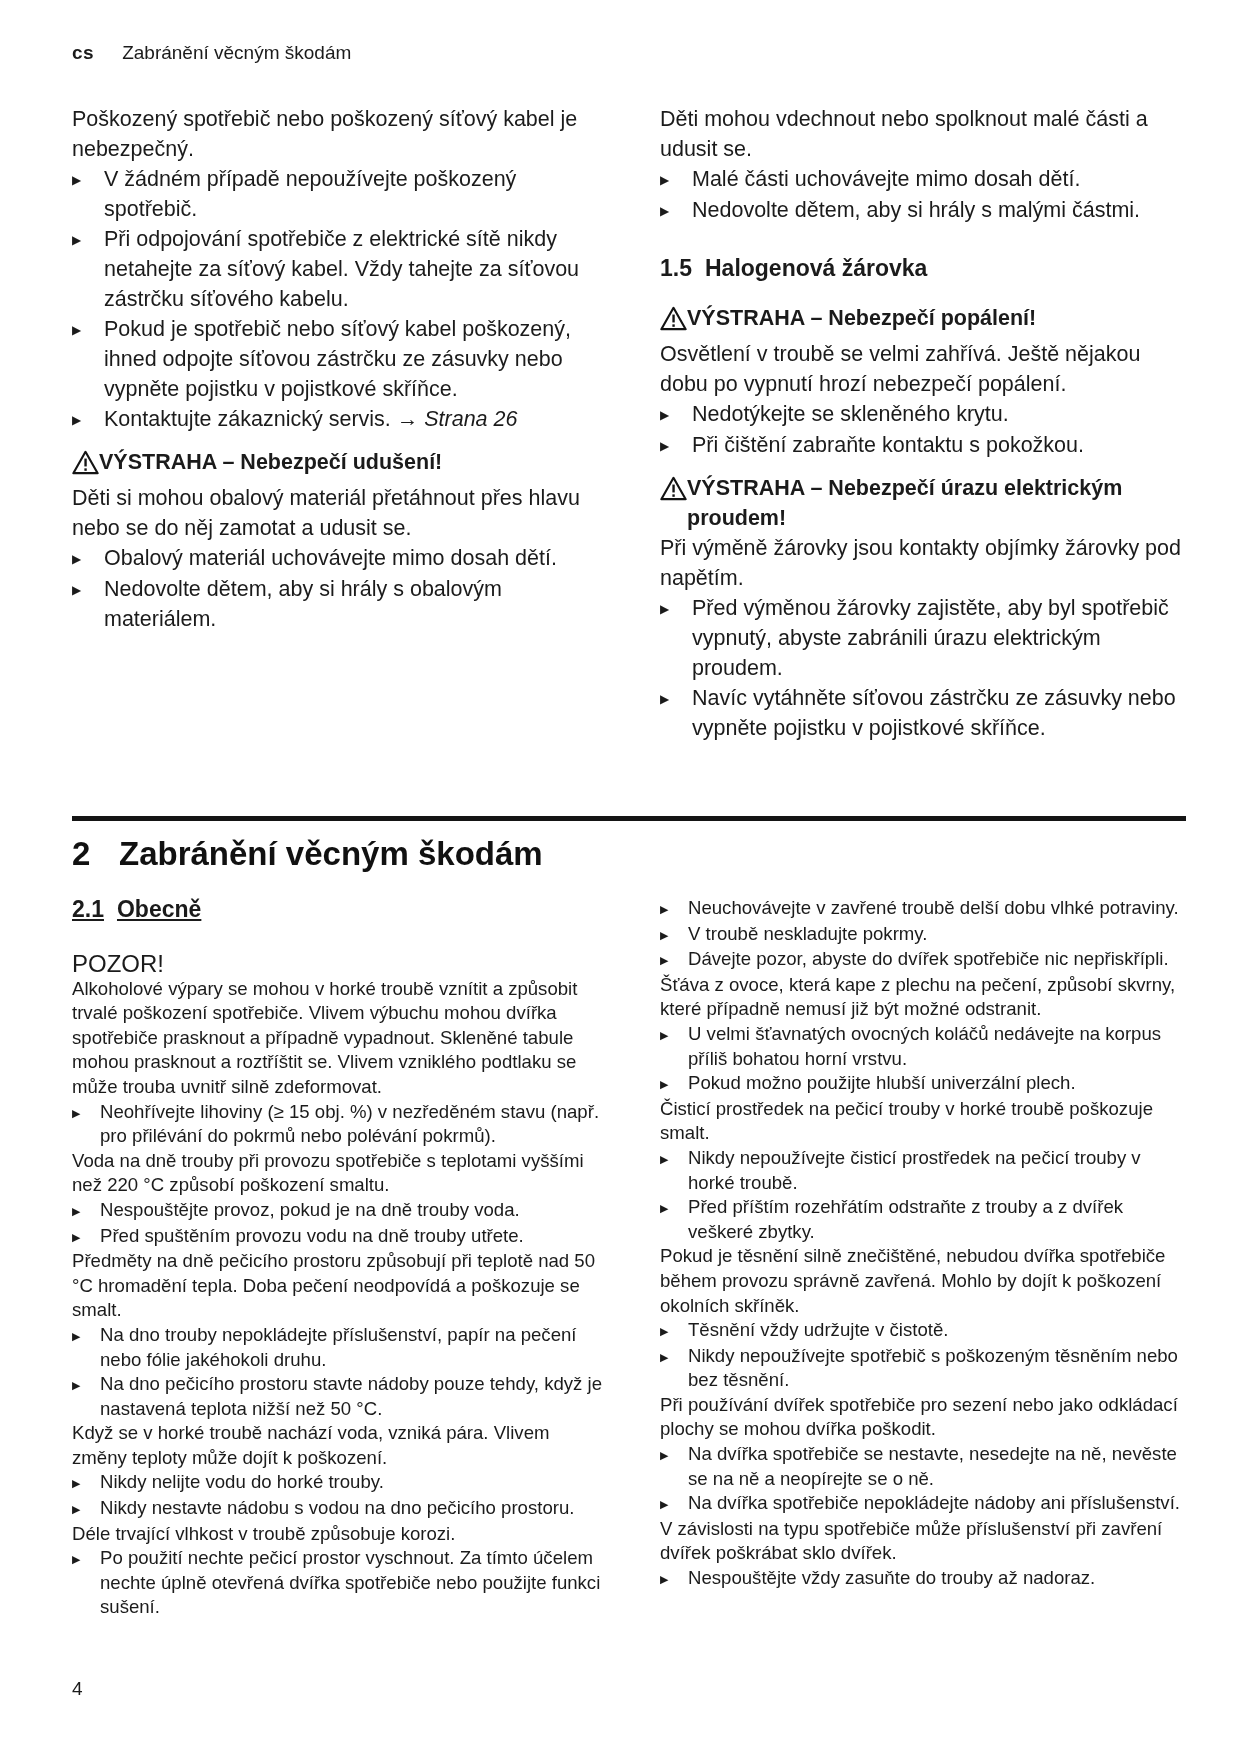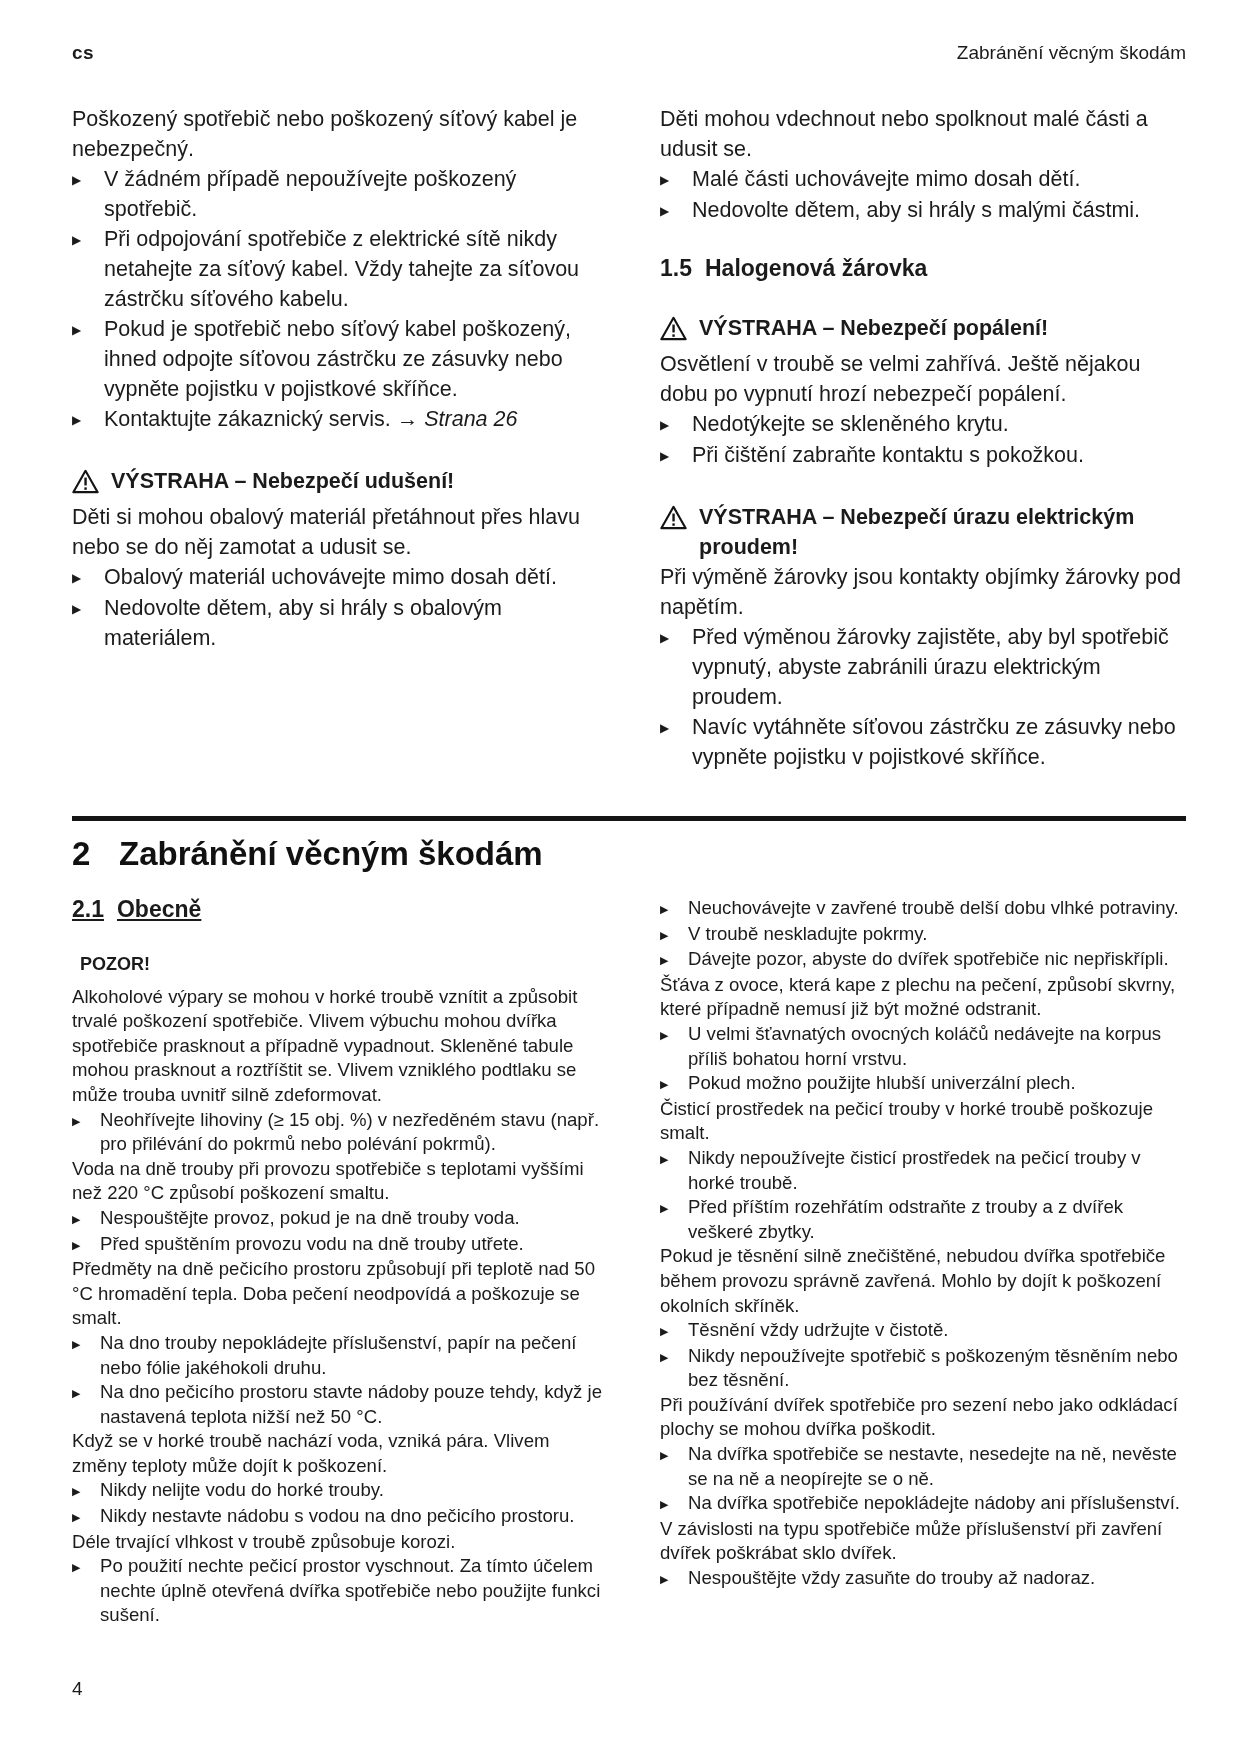--- a/index.html
+++ b/index.html
@@ -2,45 +2,45 @@
 <html lang="cs"><head>
 <meta charset="utf-8">
 <style>
   html,body{margin:0;padding:0;}
   body{
     width:1240px;height:1754px;background:#ffffff;color:#1b1b1b;
     font-family:"Liberation Sans", sans-serif;position:relative;overflow:hidden;
   }
   .page{padding:42px 54px 0 72px;}
   
-  .runhead{display:flex;align-items:baseline;gap:28px;font-size:19px;margin-bottom:40px;justify-content:space-between;}
+  .runhead{display:flex;align-items:baseline;gap:28px;font-size:19px;margin-bottom:40px;}
   .runhead .lang{font-weight:bold;letter-spacing:.5px;}
   
   .cols{display:flex;gap:58px;}
   .col{width:530px;flex:0 0 530px;}
   #s1cols{height:712px;overflow:hidden;}
   
   .s1 .p,.s1 .bullet{font-size:21.5px;line-height:30px;}
   
   .s2 .p,.s2 .bullet{font-size:18.6px;line-height:24.6px;}
   .p{margin:0;}
   .bullet{display:flex;margin:0;}
   .bullet .mk{flex:0 0 32px;font-size:12px;line-height:inherit;padding-top:1px;}
   .s2 .bullet .mk{flex:0 0 28px;font-size:11px;}
   .bullet .bt{flex:1;}
   em{font-style:italic;}
   
-  .warn{display:flex;align-items:flex-start;gap:12px;font-weight:bold;margin-top:31px;}
+  .warn{display:flex;align-items:flex-start;font-weight:bold;margin-top:12px;}
   .s1 .warn{font-size:21.5px;line-height:30px;}
   .warn .wicon{flex:0 0 27px;padding-top:3px;}
   
   .h2{font-weight:bold;font-size:23px;line-height:27px;margin-top:29px;margin-bottom:21px;}
   .h2 .num{margin-right:13px;}
   .s2 .h2.first{margin-top:0;margin-bottom:29px;text-decoration:underline;}
-  .h3{font-weight:bold;font-size:18px;line-height:24.6px;margin:8px;}
+  .h3{font-weight:normal;font-size:24px;line-height:24.6px;margin:0;}
   
   .rule{height:5px;background:#151515;margin-top:0;}
   h1.sechead{display:flex;margin:13px 0 0 0;font-size:33px;line-height:40px;font-weight:bold;color:#111;}
   h1.sechead .num{width:47px;}
   #s2cols{margin-top:22px;}
   
   .pageno{position:absolute;left:72px;top:1678px;font-size:19px;}
 </style>
 </head>
 <body>

